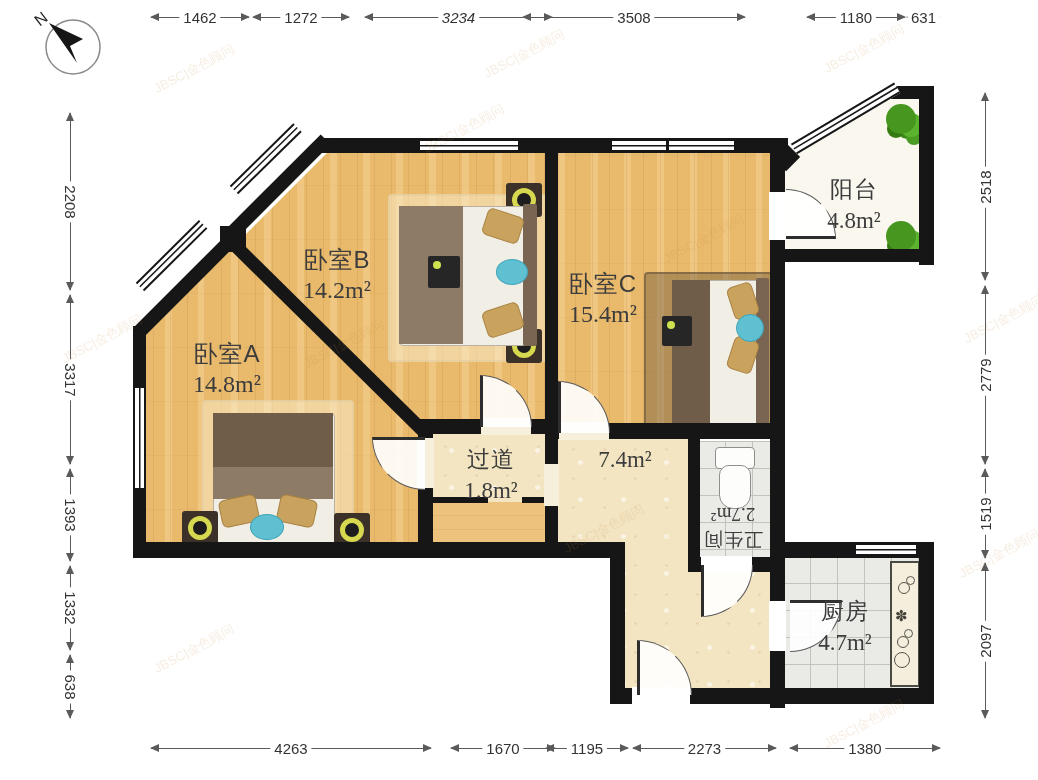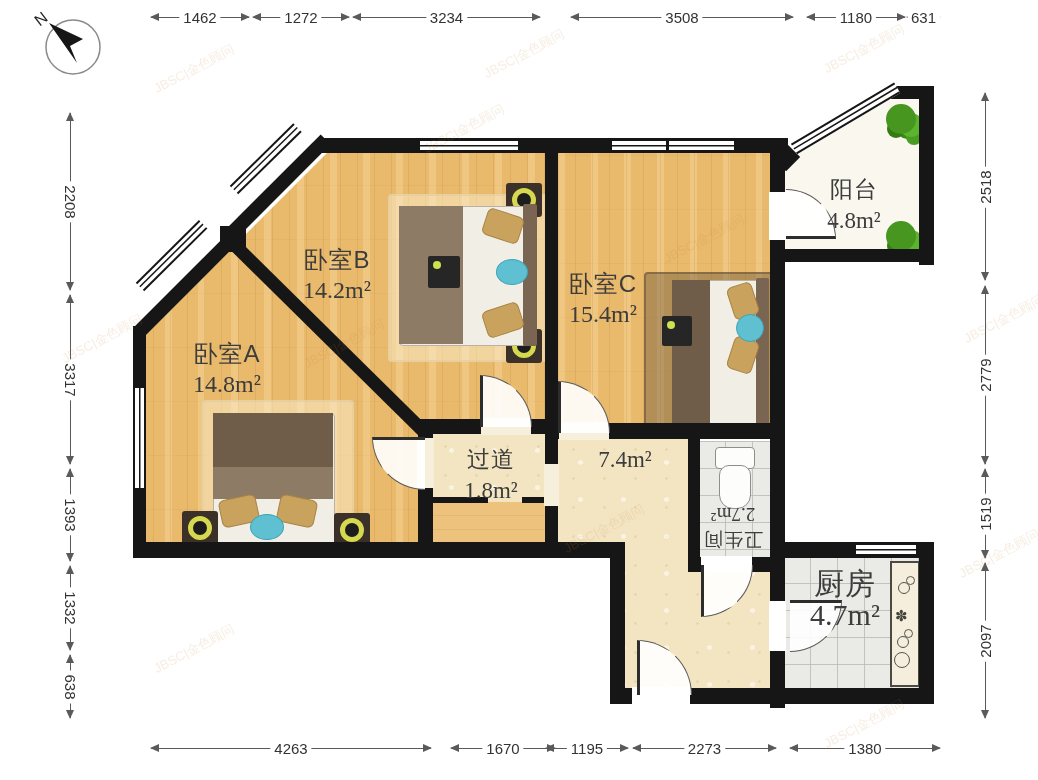--- a/index.html
+++ b/index.html
@@ -232,21 +232,21 @@
     <div>过道</div>
     <div class="area">1.8m²</div>
   </div>
   <div class="rlabel" style="left:562px;top:444px;width:126px;font-size:23px;">
     <div class="area">7.4m²</div>
   </div>
   <div class="rlabel small rot180" style="left:692px;top:502px;width:82px;">
     <div>卫生间</div>
     <div class="area">2.7m²</div>
   </div>
-  <div class="rlabel" style="left:780px;top:568px;width:130px;font-size:30px;">
+  <div class="rlabel" style="left:780px;top:596px;width:130px;font-size:23px;">
     <div>厨房</div>
     <div class="area">4.7m²</div>
   </div>
 
   <svg id="compass" width="74" height="74" viewBox="0 0 74 74">
     <circle cx="41" cy="43" r="27" fill="none" stroke="#8a8a8a" stroke-width="1.5"></circle>
     <polygon points="17,19 51,35 38,42 45,59" fill="#161616"></polygon>
     <text x="3" y="19" font-size="16" fill="#222" transform="rotate(-38 11 14)" font-family="Liberation Sans, sans-serif">N</text>
   </svg>
 <div class="dim top" style="left: 150px; width: 100px; top: 8px;">
@@ -254,27 +254,27 @@
       <span class="ah a1"></span>
       <span class="ah a2"></span>
       <span class="dlbl">1462</span>
     </div>
     <div class="dim top" style="left: 252px; width: 98px; top: 8px;">
       <span class="dline"></span>
       <span class="ah a1"></span>
       <span class="ah a2"></span>
       <span class="dlbl">1272</span>
     </div>
-    <div class="dim top" style="left: 352px; width: 189px; top: 8px;">
+    <div class="dim top" style="left: 364px; width: 189px; top: 8px; font-style: italic;">
       <span class="dline"></span>
       <span class="ah a1"></span>
       <span class="ah a2"></span>
       <span class="dlbl">3234</span>
     </div>
-    <div class="dim top" style="left: 570px; width: 224px; top: 8px; text-align: right;">
+    <div class="dim top" style="left: 522px; width: 224px; top: 8px; text-align: right;">
       <span class="dline"></span>
       <span class="ah a1"></span>
       <span class="ah a2"></span>
       <span class="dlbl">3508</span>
     </div>
     <div class="dim top" style="left: 806px; width: 100px; top: 8px;">
       <span class="dline"></span>
       <span class="ah a1"></span>
       <span class="ah a2"></span>
       <span class="dlbl">1180</span>

